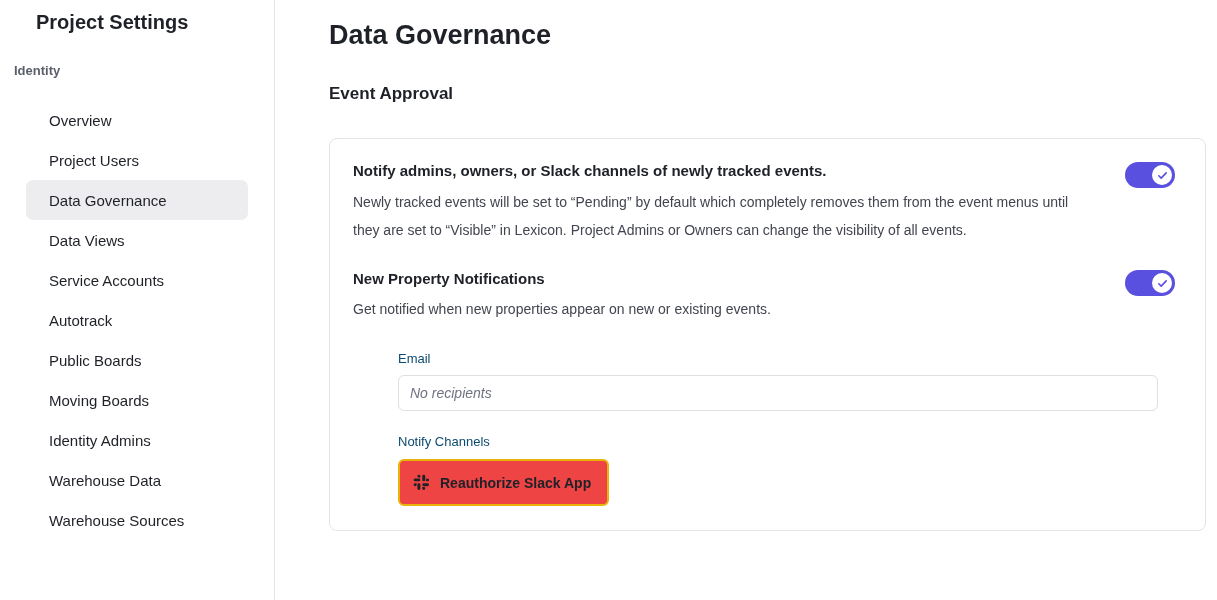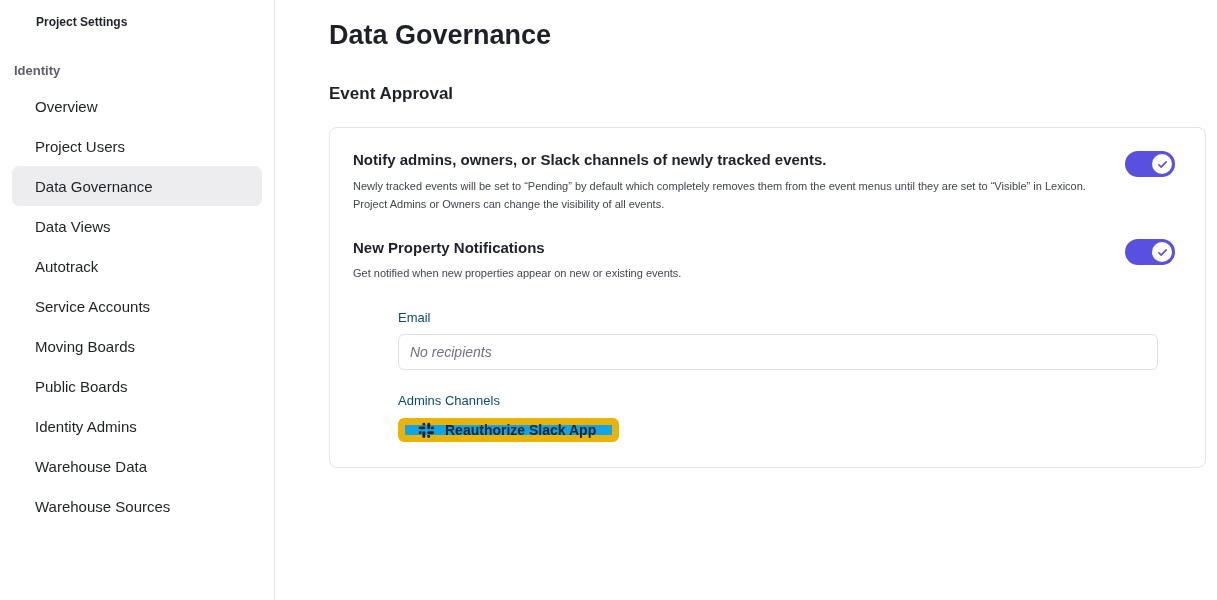--- a/index.html
+++ b/index.html
@@ -26,36 +26,36 @@
     width: 275px;
     min-width: 275px;
     height: 600px;
     border-right: 1px solid #e4e4e7;
     box-sizing: border-box;
     background: #ffffff;
     overflow: hidden;
     position: relative;
   }
   .sidebar-title {
-    font-size: 12px;
+    font-size: 20px;
     font-weight: bold;
     color: #1f2128;
     padding: 8px 0 0 36px;
     line-height: 28px;
   }
   .sidebar-section-label {
     font-size: 13px;
     font-weight: bold;
     color: #5c5f6b;
     padding: 26px 0 4px 14px;
     line-height: 18px;
   }
   .nav-list {
     padding: 0 10px;
-    margin: 2px;
+    margin: 16px;
     list-style: none;
   }
   .nav-item {
     height: 40px;
     display: flex;
     align-items: center;
     padding-left: 23px;
     font-size: 15px;
     color: #1f2128;
     border-radius: 7px;
@@ -85,21 +85,21 @@
   }
   .section-title {
     font-size: 17px;
     font-weight: bold;
     color: #1f2128;
     margin: 29px 8px 0 0;
     line-height: 24px;
   }
 
   .card {
-    margin-top: 21px;
+    margin-top: 32px;
     width: 877px;
     border: 1px solid #e4e4e7;
     border-radius: 8px;
     box-sizing: border-box;
     padding: 22px 30px 24px 23px;
     background: #ffffff;
     position: relative;
   }
 
   .row {
@@ -110,23 +110,23 @@
   .row-text {
     max-width: 740px;
   }
   .row-heading {
     font-size: 15px;
     font-weight: bold;
     color: #1f2128;
     line-height: 20px;
   }
   .row-desc {
-    font-size: 11px;
+    font-size: 14px;
     color: #42454f;
-    line-height: 18px;
+    line-height: 28px;
     margin-top: 7px;
   }
   .row-desc.tight {
     margin-top: 6px;
   }
 
   
   .toggle {
     width: 50px;
     height: 26px;
@@ -207,28 +207,28 @@
     outline: none;
     background: #ffffff;
   }
   .text-input::placeholder {
     color: #6f7280;
     font-style: italic;
     font-size: 14px;
   }
   .slack-btn {
     margin-top: 8px;
-    height: 24px;
+    height: 47px;
     display: inline-flex;
     align-items: center;
     gap: 10px;
     padding: 0 16px 0 13px;
-    border: 7px solid #eab308;
+    border: 2px solid #eab308;
     border-radius: 6px;
-    background: #0ea5e9;
+    background: #ef4444;
     font-size: 14px;
     font-weight: bold;
     color: #1f2128;
     cursor: pointer;
     font-family: "Liberation Sans", sans-serif;
     box-sizing: border-box;
   }
   .slack-icon { display: block; }
 </style>
 </head>
@@ -246,30 +246,30 @@
       <li class="nav-item">
         <span>Project Users</span>
       </li>
       <li class="nav-item active">
         <span>Data Governance</span>
       </li>
       <li class="nav-item">
         <span>Data Views</span>
       </li>
       <li class="nav-item">
+        <span>Service Accounts</span>
+      </li>
+      <li class="nav-item">
         <span>Autotrack</span>
       </li>
       <li class="nav-item">
-        <span>Service Accounts</span>
+        <span>Public Boards</span>
       </li>
       <li class="nav-item">
         <span>Moving Boards</span>
-      </li>
-      <li class="nav-item">
-        <span>Public Boards</span>
       </li>
       <li class="nav-item">
         <span>Identity Admins</span>
       </li>
       <li class="nav-item">
         <span>Warehouse Data</span>
       </li>
       <li class="nav-item">
         <span>Warehouse Sources</span>
       </li>
@@ -308,21 +308,21 @@
             </svg>
           </span>
         </div>
       </div>
 
       <div class="sub-block">
 
         <div class="field-label">Email</div>
         <input class="text-input" type="text" value="" placeholder="No recipients" style="">
 
-        <div class="field-label">Admins Channels</div>
+        <div class="field-label">Notify Channels</div>
         <button class="slack-btn">
           <span>
             <svg class="slack-icon" width="17" height="17" viewBox="0 0 24 24" aria-hidden="true">
               <path fill="#1f2128" d="M5.1 15.2a2.1 2.1 0 1 1-2.1-2.1h2.1v2.1zm1.1 0a2.1 2.1 0 0 1 4.2 0v5.3a2.1 2.1 0 0 1-4.2 0v-5.3z"></path>
               <path fill="#1f2128" d="M8.3 5.1a2.1 2.1 0 1 1 2.1-2.1v2.1H8.3zm0 1.1a2.1 2.1 0 0 1 0 4.2H3a2.1 2.1 0 0 1 0-4.2h5.3z"></path>
               <path fill="#1f2128" d="M18.4 8.3a2.1 2.1 0 1 1 2.1 2.1h-2.1V8.3zm-1.1 0a2.1 2.1 0 0 1-4.2 0V3a2.1 2.1 0 0 1 4.2 0v5.3z"></path>
               <path fill="#1f2128" d="M15.2 18.4a2.1 2.1 0 1 1-2.1 2.1v-2.1h2.1zm0-1.1a2.1 2.1 0 0 1 0-4.2h5.3a2.1 2.1 0 0 1 0 4.2h-5.3z"></path>
             </svg>
           </span>
           <span>Reauthorize Slack App</span>

